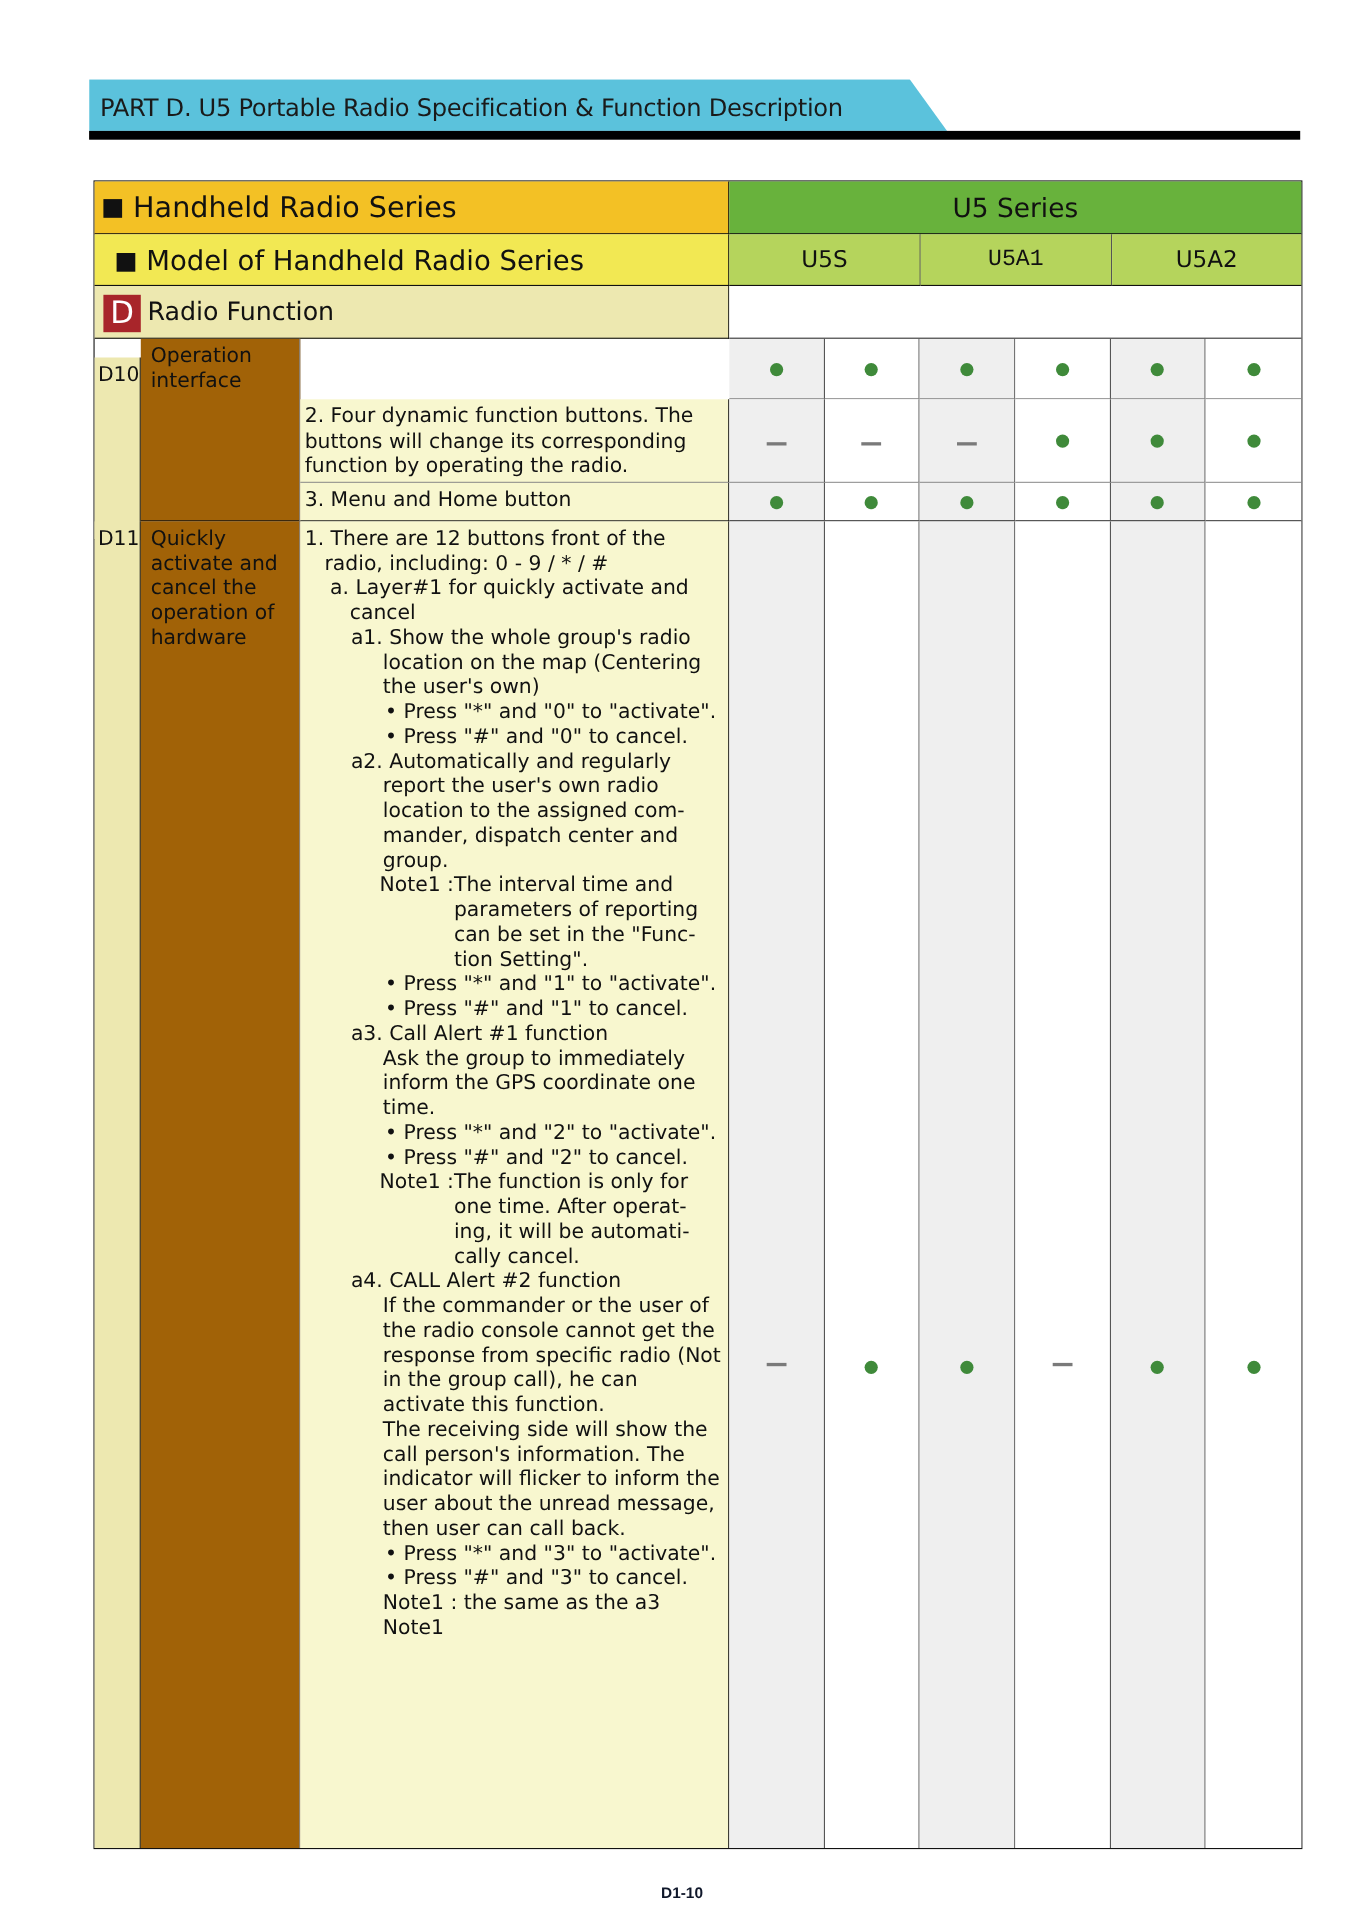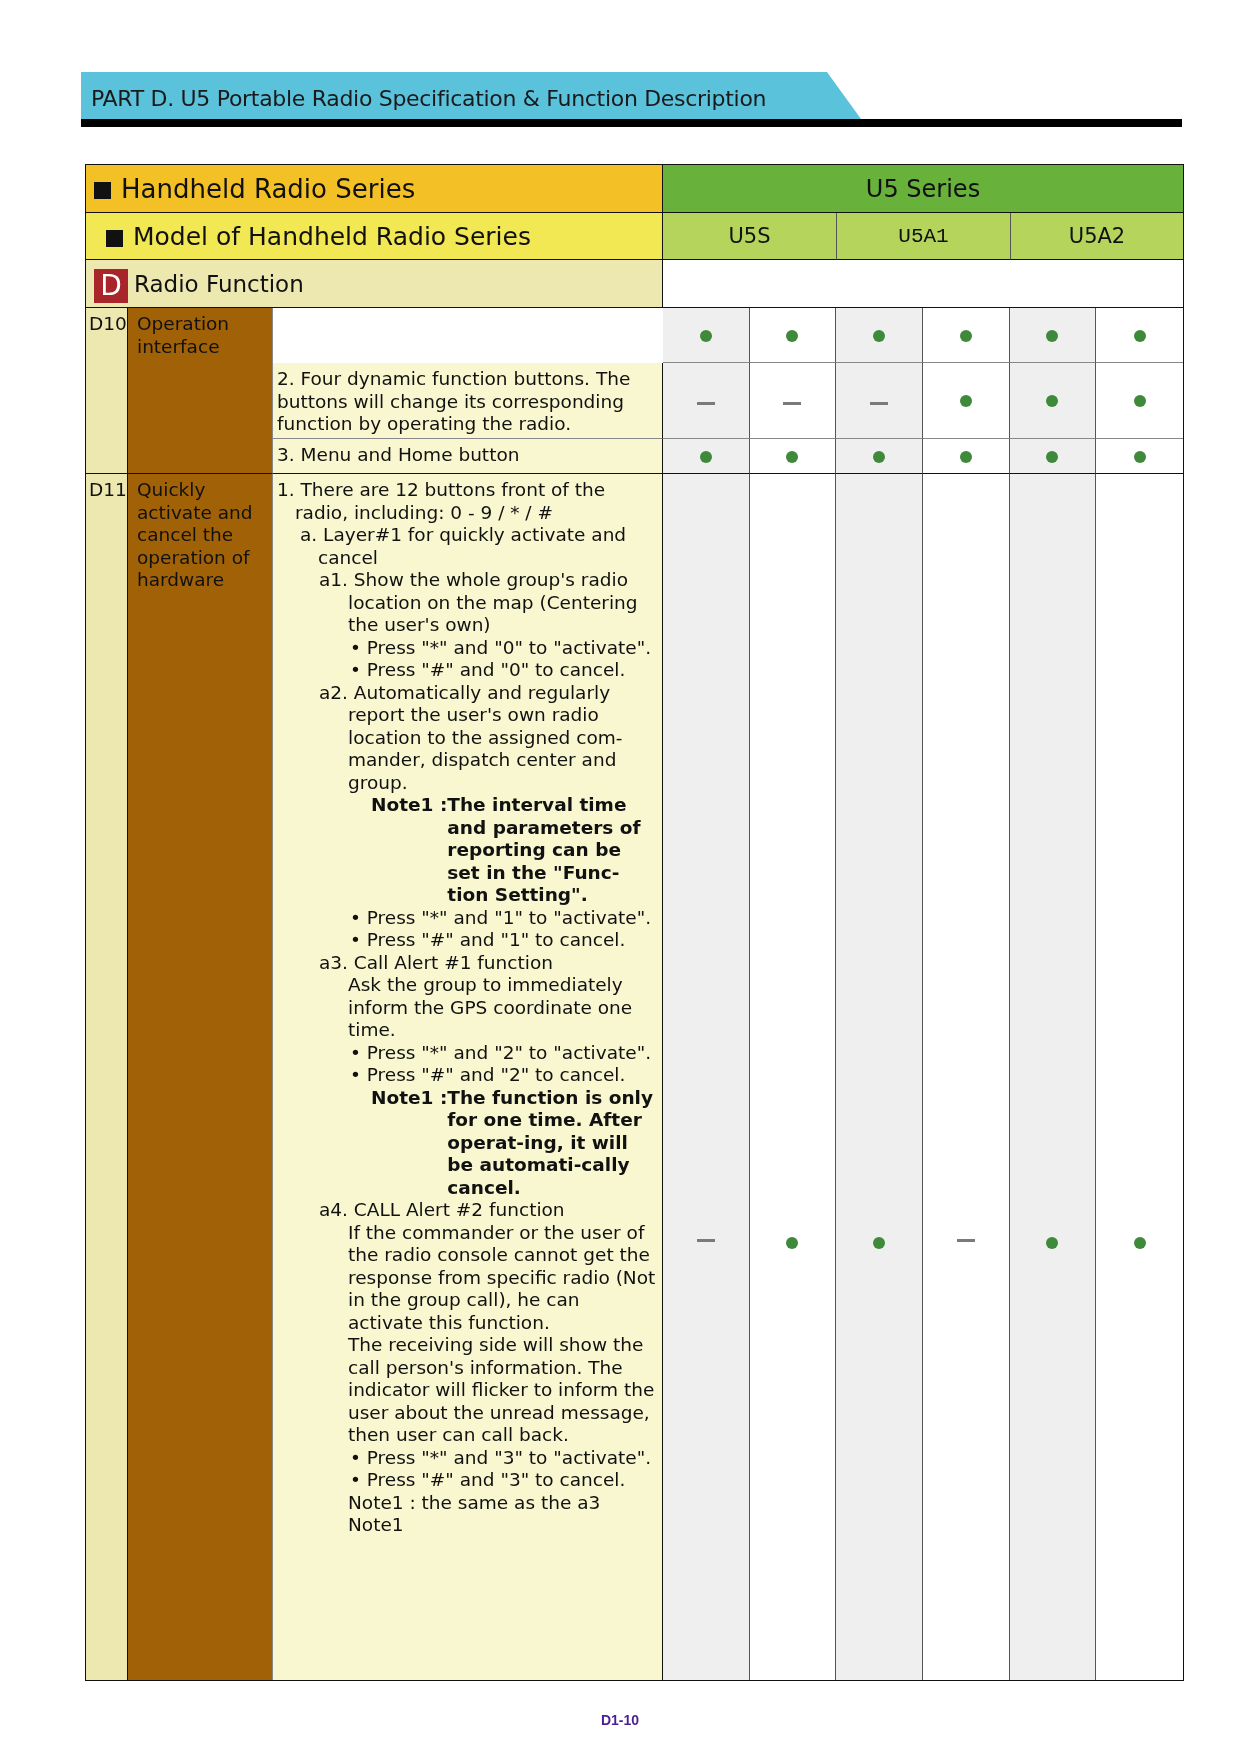--- a/index.html
+++ b/index.html
@@ -46,25 +46,25 @@
   .dot { display:inline-block; width:12px; height:12px; border-radius:50%; background:#3f8a3a; }
   .dash { display:inline-block; width:18px; height:3px; background:#7a7a7a; }
   .mark { position:absolute; left:0; right:0; text-align:center; }
 
   
   .d-l1 { margin-left:18px; text-indent:-18px; }
   .d-a { margin-left:41px; text-indent:-18px; }
   .d-a1 { margin-left:71px; text-indent:-29px; }
   .d-body { margin-left:71px; }
   .d-bullet { margin-left:73px; }
-  .d-note { margin-left:94px; display:flex;font-weight:bold; }
+  .d-note { margin-left:68px; display:flex; }
   .d-note .nlabel { flex:0 0 auto; white-space:nowrap; }
   .d-note .ntext { flex:1; }
 
-  .footer { position:absolute; left:0; width:1240px; top:1712px; text-align:center; font-family:"Liberation Sans", sans-serif; font-weight:bold; font-size:14px; color:#4c1d95; }
+  .footer { position:absolute; left:0; width:1240px; top:1712px; text-align:center; font-family:"Liberation Sans", sans-serif; font-weight:bold; font-size:14px; color:#0f172a; }
 </style>
 </head>
 <body>
 
 <div class="banner">
   <div class="banner-bg"></div>
   <div class="banner-title">PART D. U5 Portable Radio Specification &amp; Function Description</div>
 </div>
 <div class="banner-rule"></div>
 
@@ -82,21 +82,21 @@
   </div>
   <div class="cell hdr-modelcell" style="left:577px;width:174px;"><span class="modeltxt">U5S</span></div>
   <div class="cell hdr-modelcell" style="left:751px;width:174px;font-family:Liberation Mono, monospace;"><span class="modeltxt">U5A1</span></div>
   <div class="cell hdr-modelcell" style="left:925px;width:172px;border-right:none;"><span class="modeltxt">U5A2</span></div>
 
   <div class="cell hdr-func">
     <div class="functxt"><span class="dbadge">D</span><span>Radio Function</span></div>
   </div>
   <div class="cell hdr-funcblank"></div>
 
-  <div class="cell idcol rowsep-dark" style="left:0;top:143px;width:42px;height:166px;">
+  <div class="cell idcol rowsep-dark" style="left:0;top:160px;width:42px;height:166px;">
     <div class="idtxt">D10</div>
   </div>
   <div class="cell namecol rowsep-dark" style="left:42px;top:143px;width:145px;height:166px;">
     <div class="nametxt">Operation interface</div>
   </div>
 
   <div class="cell desccol rowsep" style="left:187px;top:198px;width:390px;height:76px;">
     <div class="desctxt">2. Four dynamic function buttons. The buttons will change its corresponding function by operating the radio.</div>
   </div>
   <div class="cell desccol rowsep-dark" style="left:187px;top:274px;width:390px;height:35px;">

